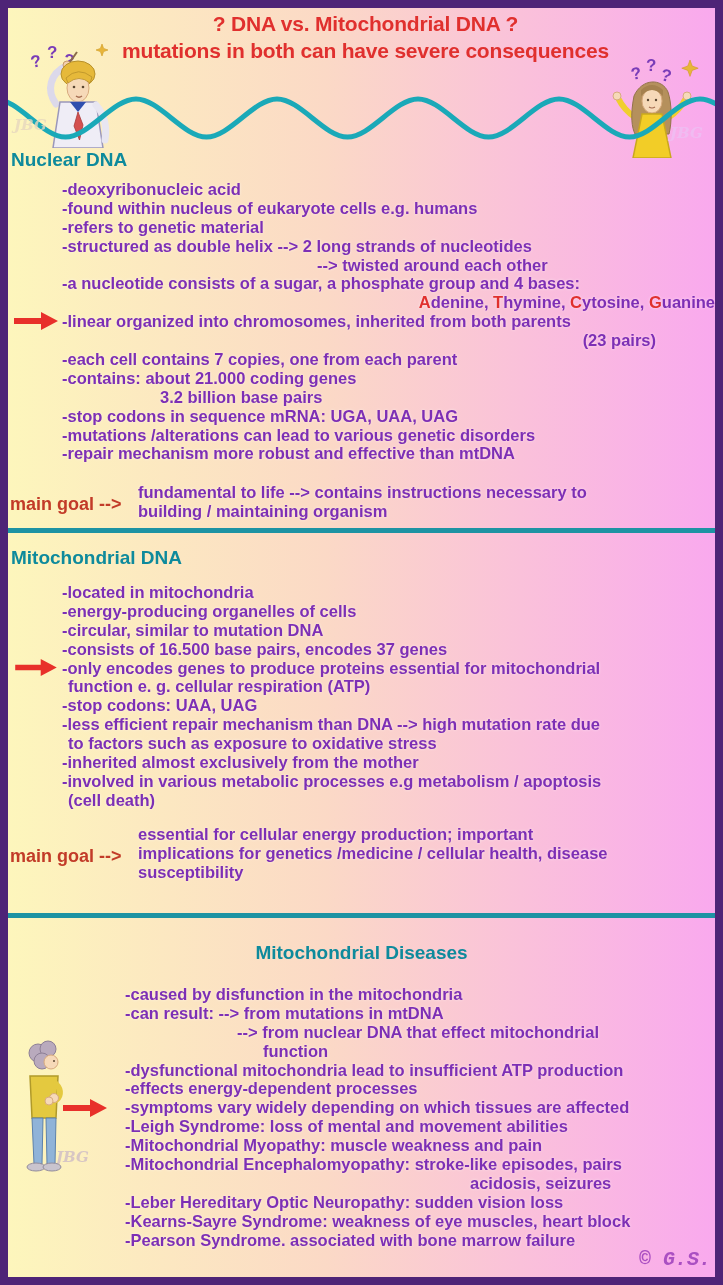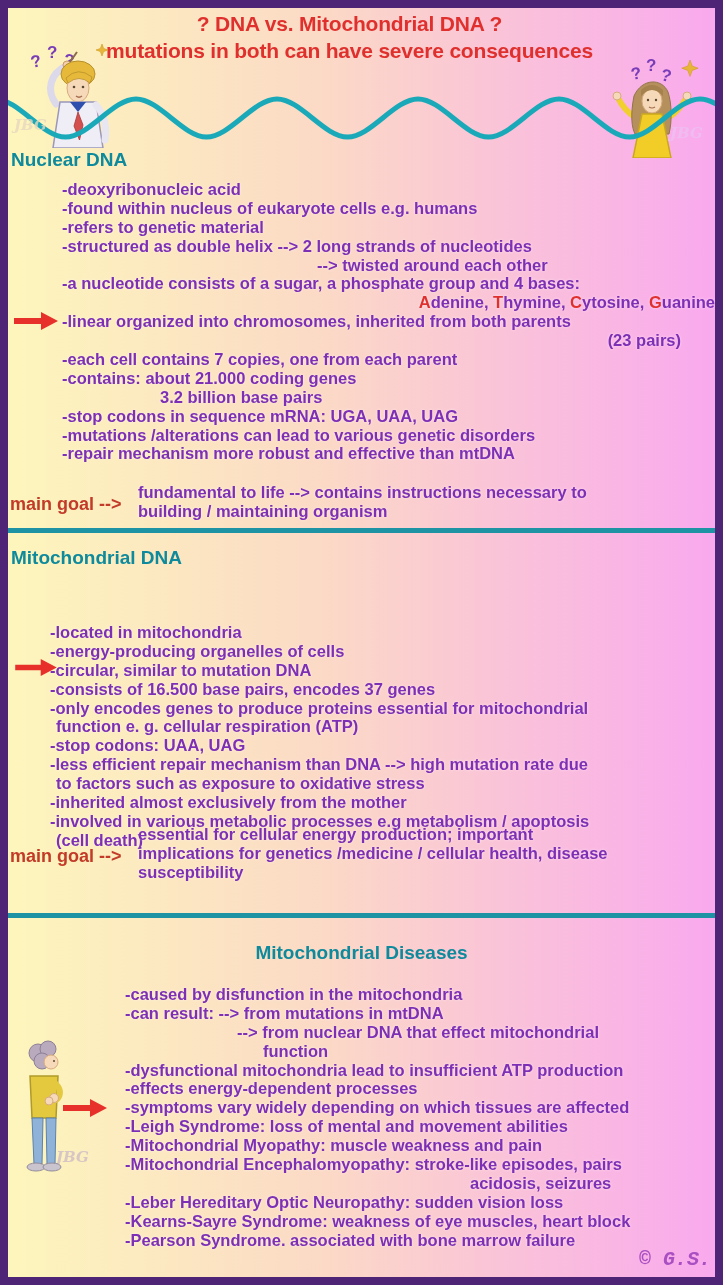--- a/index.html
+++ b/index.html
@@ -7,36 +7,36 @@
     --body_purple:#7d2fb5; --header_teal:#0e8a9c; --wave_teal:#1aa9b8;
     --divider_teal:#1d93a3; --border_purple:#4e2477; --signature_purple:#aa4fc2;
   }
   html,body{margin:0;padding:0;}
   .page{
     position:relative; width:723px; height:1285px; box-sizing:border-box;
     border:8px solid var(--border_purple);
     background:linear-gradient(to right,#fdf6bc 0%,#fbd9c6 45%,#f9a9ee 100%);
     overflow:hidden; font-family:"Liberation Sans",sans-serif; font-weight:bold;
   }
-  .title{position:absolute;left:0;width:683px;text-align:center;color:var(--title_red);font-size:21px;line-height:26px;letter-spacing:-0.2px;}
+  .title{position:absolute;left:16px;width:683px;text-align:center;color:var(--title_red);font-size:21px;line-height:26px;letter-spacing:-0.2px;}
   #title1{top:3px;} #title2{top:30px;}
   .sec-heading{position:absolute;color:var(--header_teal);font-size:19px;}
   .body-lines{position:absolute;font-size:16.5px;color:var(--body_purple);line-height:18.9px;white-space:nowrap;text-shadow:0 0 3px rgba(255,255,255,0.6);}
   .txt-line{height:18.9px;}
   .nuclear-lines{left:54px;top:172px;width:653px;}
-  .mito-lines{left:42px;top:575px;width:653px;margin-top:40px;}
+  .mito-lines{left:54px;top:575px;width:653px;}
   .disease-lines{left:117px;top:977px;width:590px;}
   .indent-twisted{margin-left:255px;}
   .indent-bp{margin-left:98px;}
   .indent-sm{margin-left:6px;}
   .indent-arrow2{margin-left:112px;}
   .indent-function{margin-left:138px;}
   .indent-acidosis{margin-left:345px;}
   .align-right{text-align:right;}
-  .align-right-pairs{text-align:right;padding-right:34px;box-sizing:border-box;}
+  .align-right-pairs{text-align:right;padding-right:59px;box-sizing:border-box;}
   .red-letter{color:var(--title_red);}
   .goal-label{position:absolute;left:2px;color:var(--goal_red);font-size:18px;white-space:nowrap;}
   .goal-text{position:absolute;left:130px;font-size:16.5px;line-height:19px;color:var(--body_purple);white-space:nowrap;text-shadow:0 0 3px rgba(255,255,255,0.6);}
   #goal1-label{top:486px;} #goal1-text{top:475px;}
   #goal2-label{top:838px;} #goal2-text{top:817px;}
   .divider{position:absolute;left:0;width:707px;height:5px;background:var(--divider_teal);}
   #divider1{top:520px;} #divider2{top:905px;}
   #diseases-heading{left:0;top:934px;width:707px;text-align:center;}
   .wave{position:absolute;left:0;top:85px;width:707px;height:50px;}
   .wave path{fill:none;stroke:var(--wave_teal);stroke-width:5;stroke-linecap:round;}

